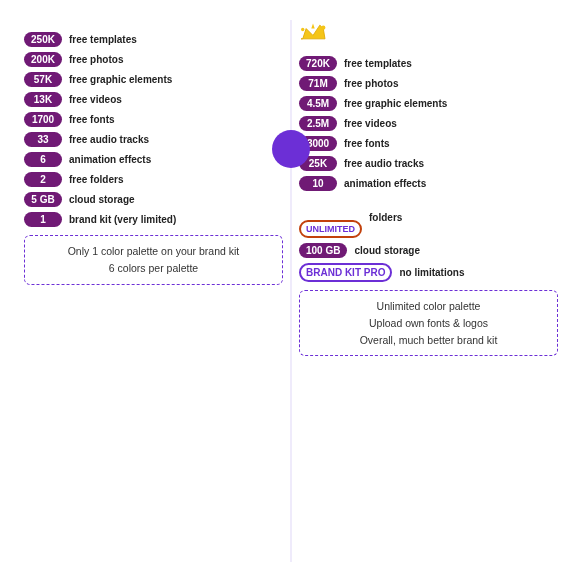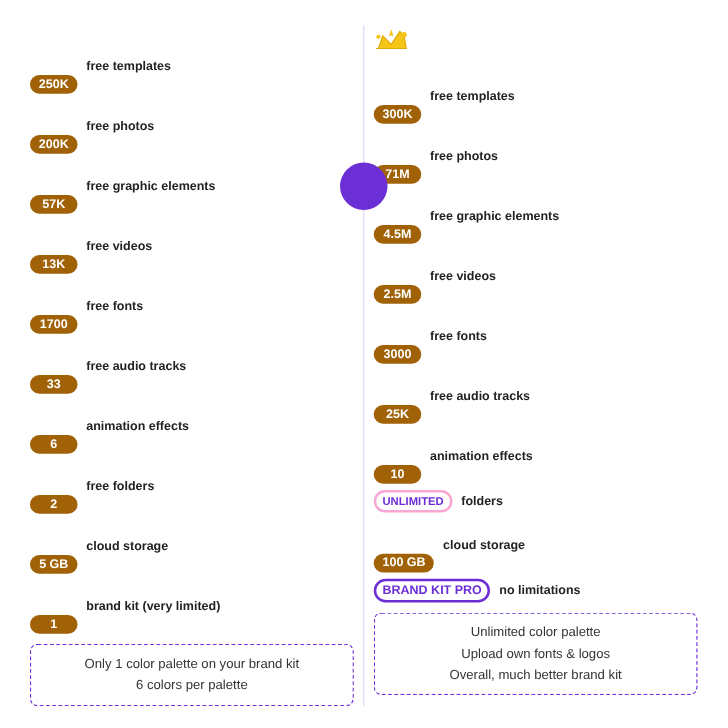--- a/index.html
+++ b/index.html
@@ -52,41 +52,41 @@
       margin-bottom: 12px;
       line-height: 1.4;
     }
     .feature-row {
       display: flex;
       align-items: center;
       gap: 7px;
       margin-bottom: 5px;
     }
     .badge {
-      background: #a16207;
+      background: #701a75;
       color: #fff;
       font-size: 10px;
       font-weight: 700;
       border-radius: 12px;
       padding: 2px 7px;
       white-space: nowrap;
       min-width: 38px;
       text-align: center;
-      margin-top: 28px;
     }
     .badge-unlimited {
       background: transparent;
-      border: 2px solid #f9a8d4;
+      border: 2px solid #c2410c;
       color: #6c2fd6;
       font-size: 9px;
       font-weight: 800;
       border-radius: 12px;
       padding: 2px 5px;
       white-space: nowrap;
       text-align: right;
+      margin-top: 24px;
     }
     .badge-brand-kit-pro {
       background: transparent;
       border: 2px solid #6c2fd6;
       color: #6c2fd6;
       font-size: 10px;
       font-weight: 800;
       border-radius: 12px;
       padding: 2px 5px;
       white-space: nowrap;
@@ -206,21 +206,21 @@
         <circle cx="28" cy="9" r="2.5" fill="#f5c518"></circle>
         <circle cx="4" cy="11" r="2" fill="#f5c518"></circle>
         <polygon points="16,4 18,10 14,10" fill="#f5c518"></polygon>
       </svg>
       <span></span>
     </div>
     <div class="subtitle"></div>
 
     <div id="pro-features">
         <div class="feature-row">
-    <span class="badge">300K</span>
+    <span class="badge">720K</span>
     <span class="feature-text">free templates</span>
   </div>
         <div class="feature-row">
     <span class="badge">71M</span>
     <span class="feature-text">free photos</span>
   </div>
         <div class="feature-row">
     <span class="badge">4.5M</span>
     <span class="feature-text">free graphic elements</span>
   </div>

